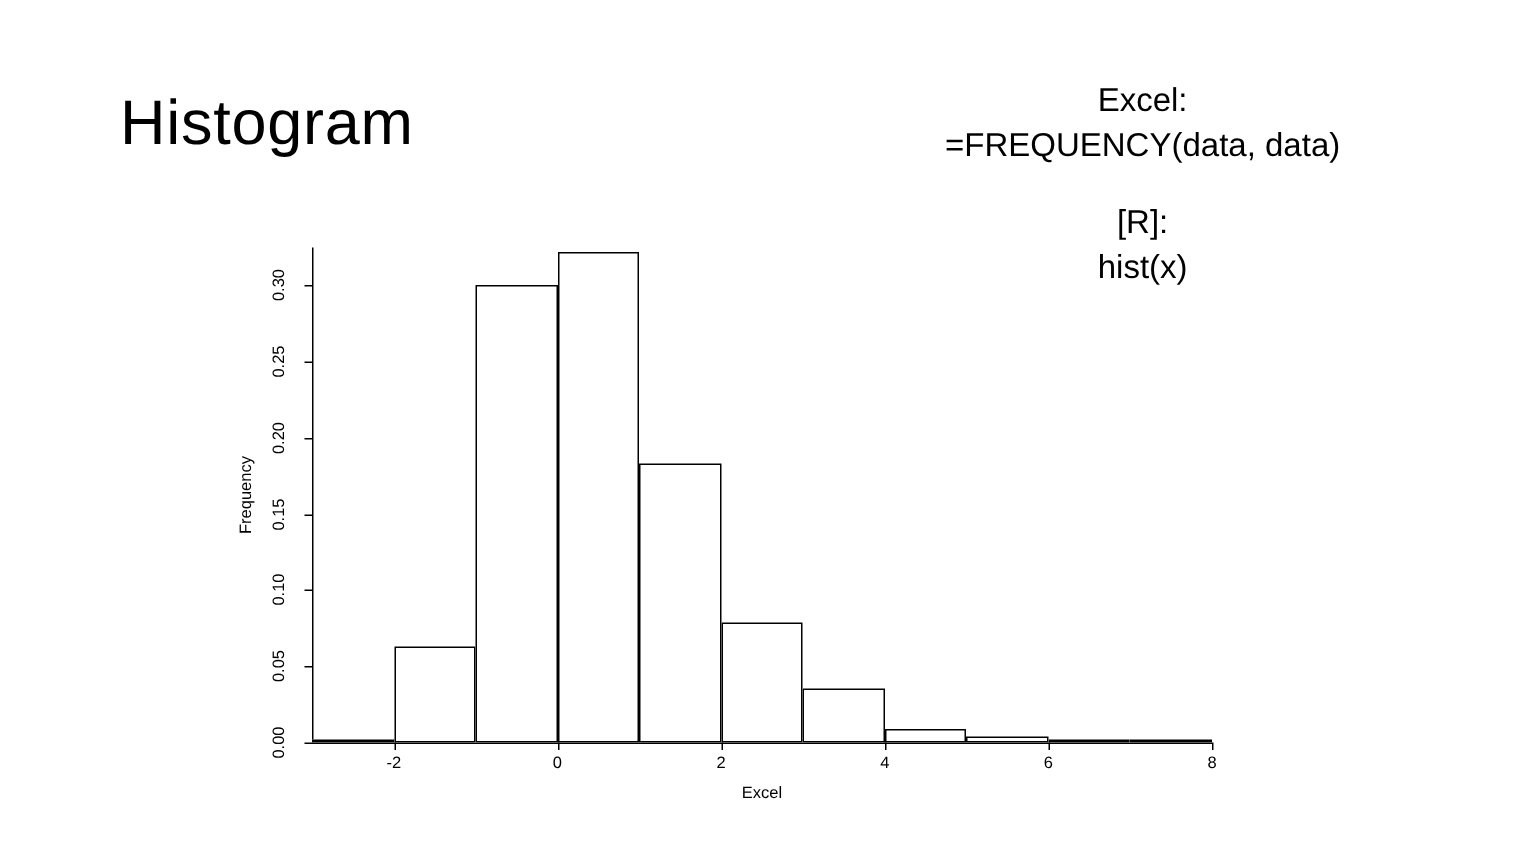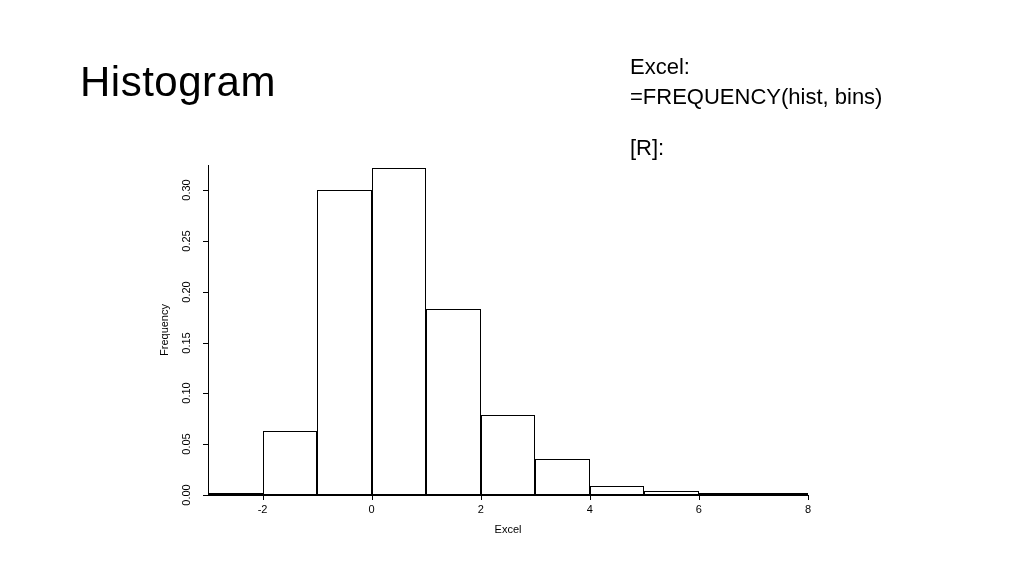--- a/index.html
+++ b/index.html
@@ -25,20 +25,21 @@
     font-size: 42px;
     font-weight: 400;
     letter-spacing: 0.5px;
   }
   .annotations {
     position: absolute;
     left: 630px;
     top: 52px;
     font-size: 22px;
     line-height: 1.35;
+    text-align: center;
   }
   .annotations .block {
     margin-bottom: 22px;
   }
   .chart-area {
     position: absolute;
     left: 150px;
     top: 155px;
     width: 690px;
     height: 380px;
@@ -131,24 +132,25 @@
 </head>
 <body>
 
 <div class="slide">
 
   <div class="title">Histogram</div>
 
   <div class="annotations">
     <div class="block">
       <div>Excel:</div>
-      <div>=FREQUENCY(hist, bins)</div>
+      <div>=FREQUENCY(data, data)</div>
     </div>
     <div class="block">
       <div>[R]:</div>
+      <div>hist(x)</div>
     </div>
   </div>
 
   <div class="chart-area">
     <div class="plot" id="plot">
       <div class="y-axis-line"></div>
       <div class="x-axis-line"></div>
       <div class="bars" id="bars">
           <div class="bar" style="left: 0px; width: 54.5455px; height: 2.03077px;"></div>
           <div class="bar" style="left: 54.5455px; width: 54.5455px; height: 63.9692px;"></div>

